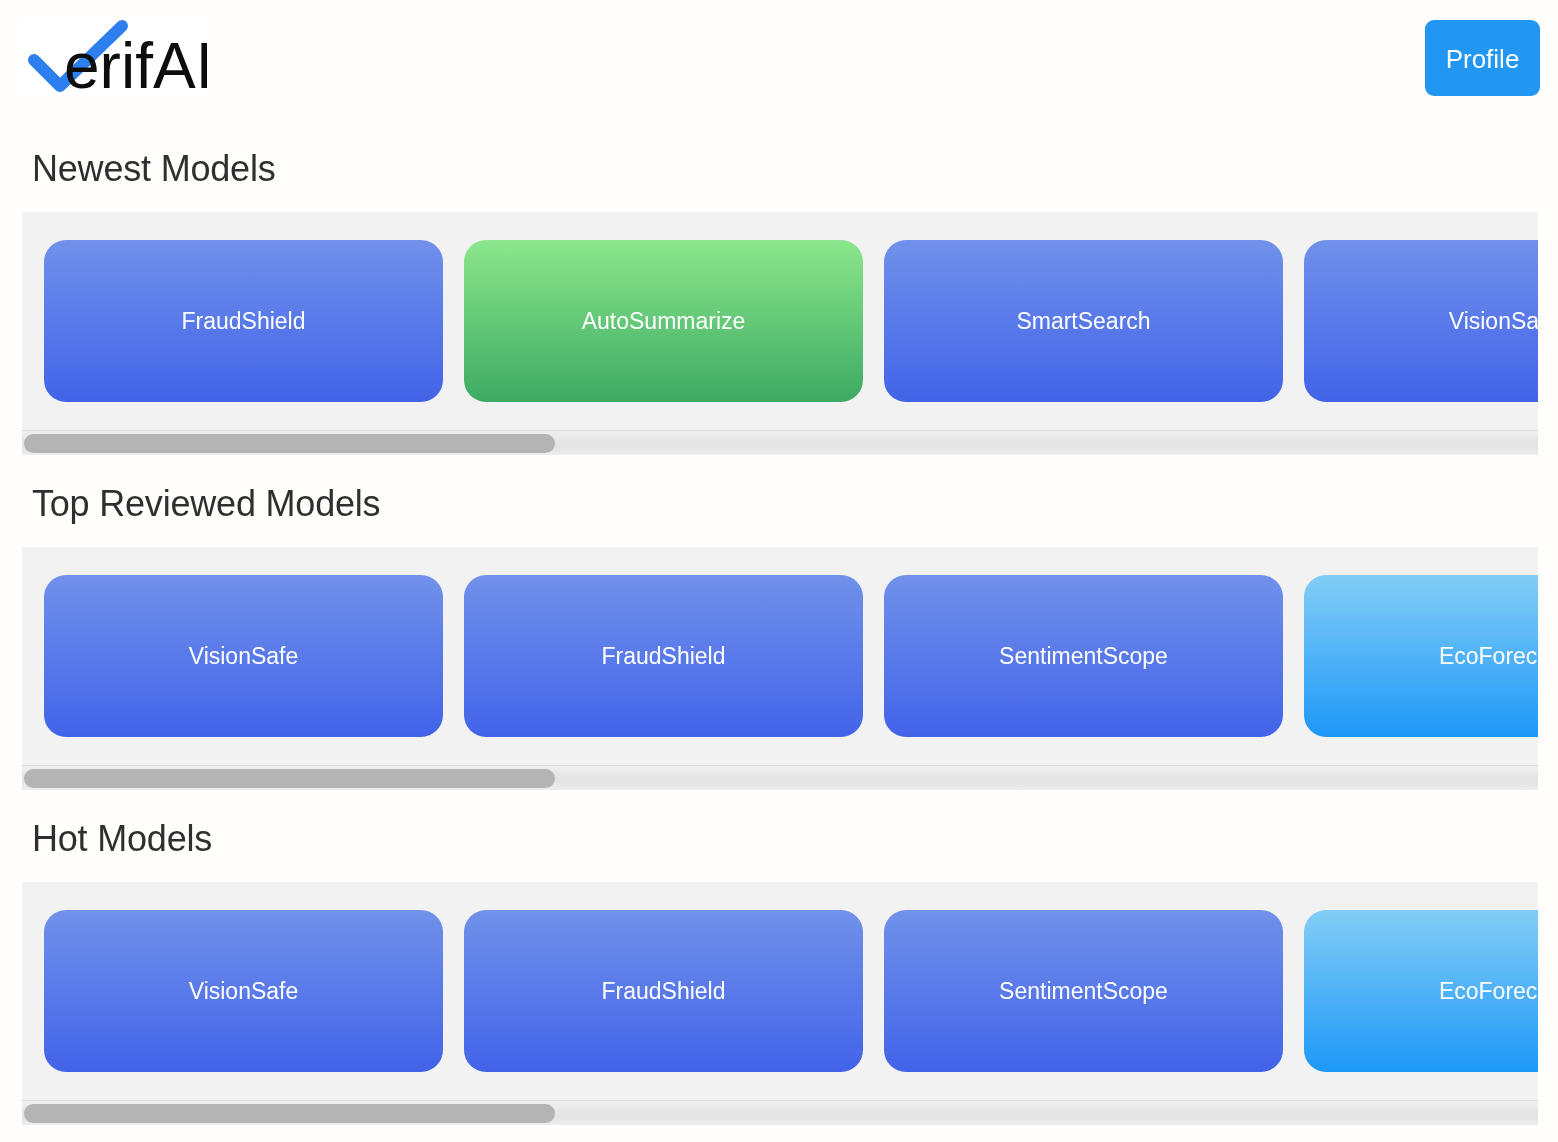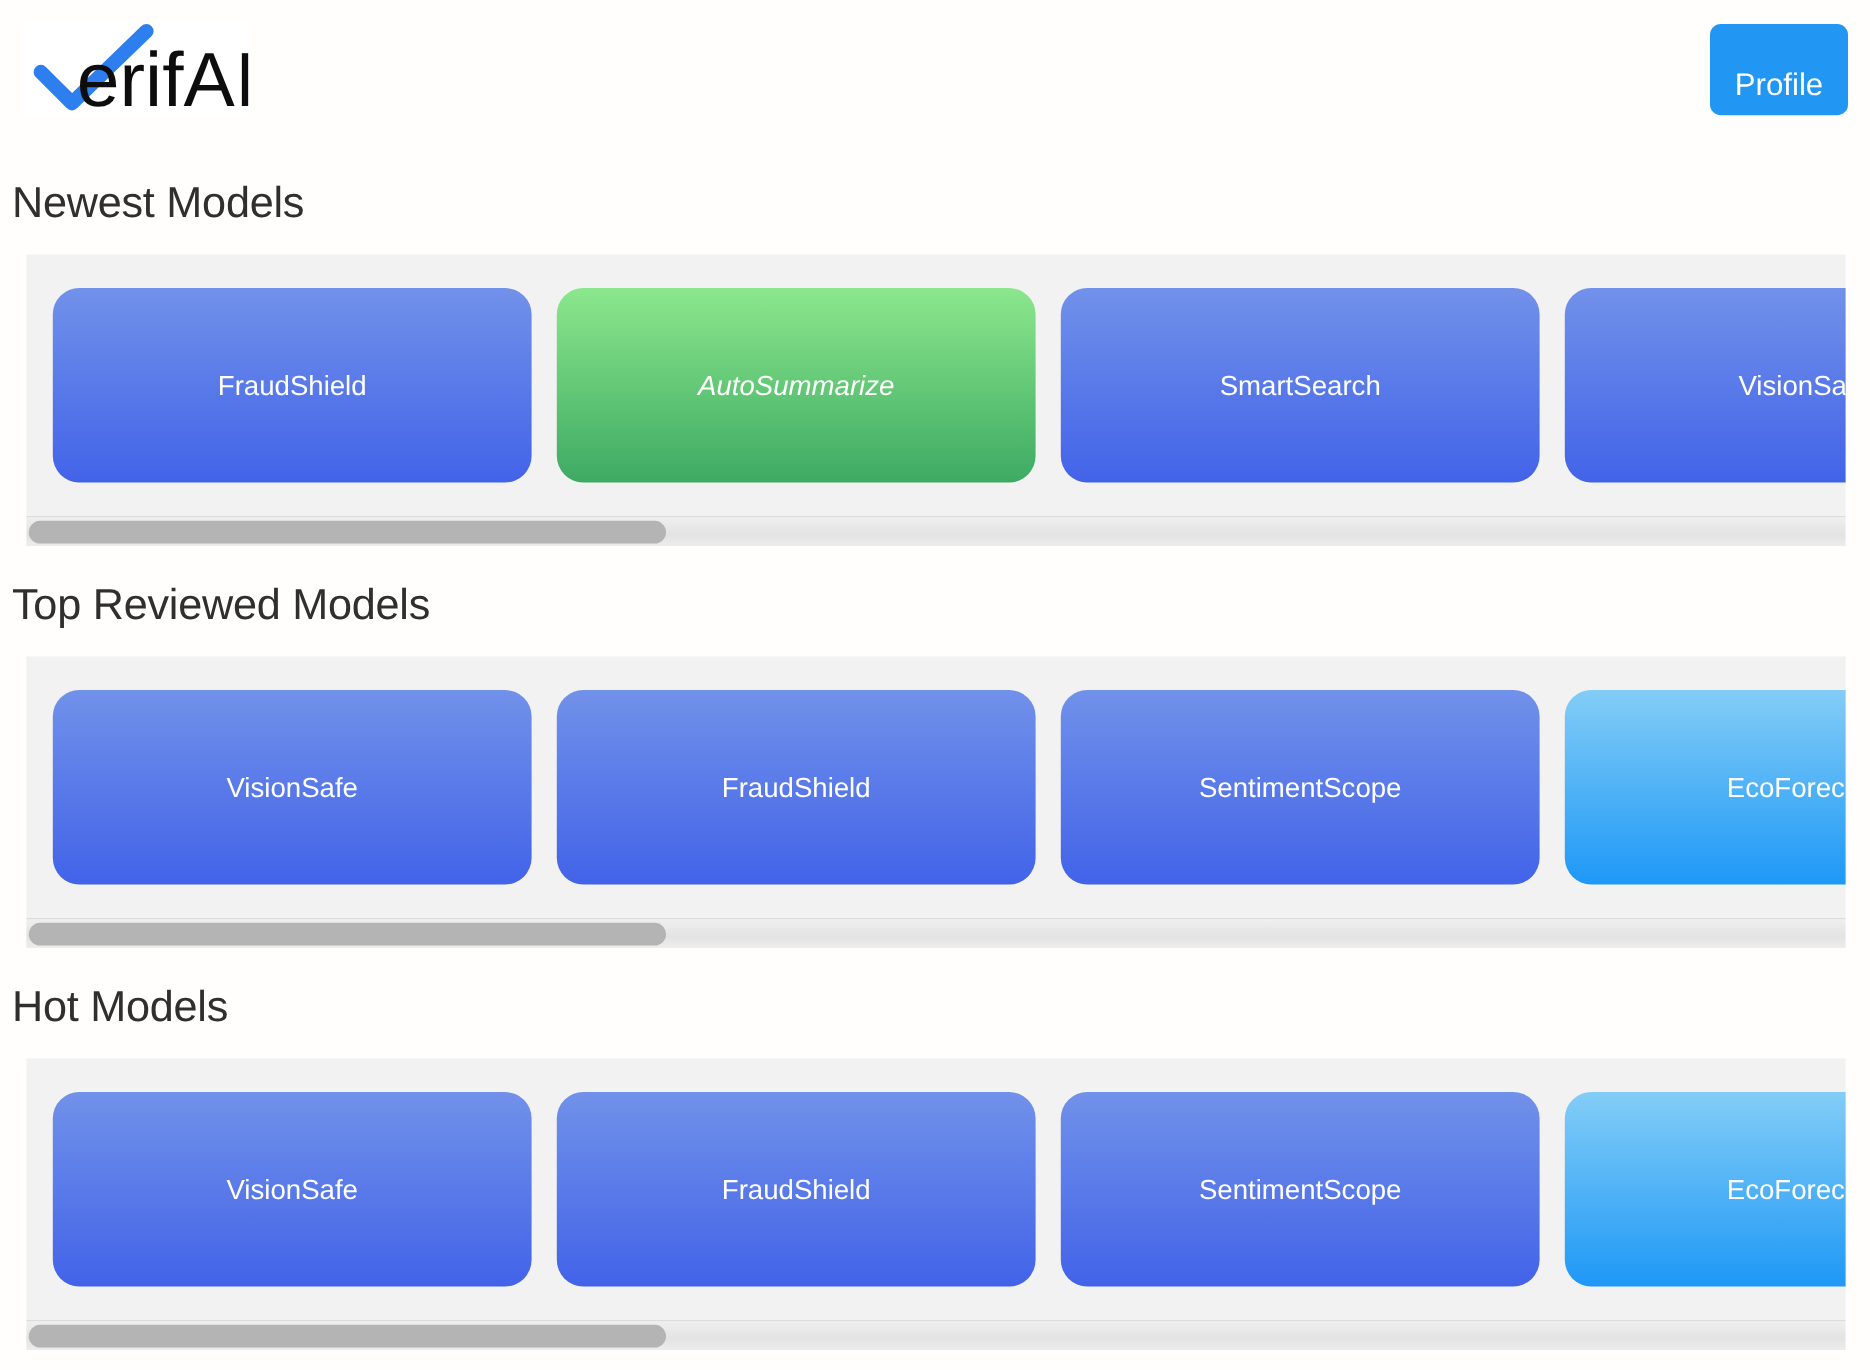--- a/index.html
+++ b/index.html
@@ -48,33 +48,33 @@
     width: 115px;
     height: 76px;
     background: #2196f3;
     border: none;
     border-radius: 9px;
     color: #ffffff;
     font-size: 26px;
     font-family: "Liberation Sans", sans-serif;
     line-height: 76px;
     text-align: center;
-    padding: 12px;
+    padding: 1px;
     cursor: pointer;
   }
 
   
   .section { width: 100%; }
 
   .section-title {
     font-size: 36px;
     font-weight: 400;
     color: #2f2f2f;
     letter-spacing: -0.2px;
-    padding-left: 10px;
+    padding-left: 32px;
     margin-top: 28px;
     margin-bottom: 22px;
   }
 
   .carousel-outer {
     position: relative;
     margin-left: 22px;
     margin-right: 20px;
     background: #f2f2f2;
     overflow: hidden;
@@ -97,21 +97,21 @@
     justify-content: center;
     color: #ffffff;
     font-size: 23px;
     font-family: "Liberation Sans", sans-serif;
     white-space: nowrap;
     cursor: pointer;
     user-select: none;
   }
 
   .card-blue  { background: linear-gradient(to bottom, #7191ea 0%, #4263e8 100%); }
-  .card-green { background: linear-gradient(to bottom, #8ce78c 0%, #3daa63 100%); font-style: italic; }
+  .card-green { background: linear-gradient(to bottom, #8ce78c 0%, #3daa63 100%); }
   .card-cyan  { background: linear-gradient(to bottom, #83cdf6 0%, #1e98f7 100%); }
 
   
   .scrollbar-track {
     position: relative;
     margin-left: 22px;
     margin-right: 20px;
     height: 25px;
     background: linear-gradient(to bottom, #efefef 0%, #e3e3e3 60%, #ededed 100%);
     border-top: 1px solid #dcdcdc;

